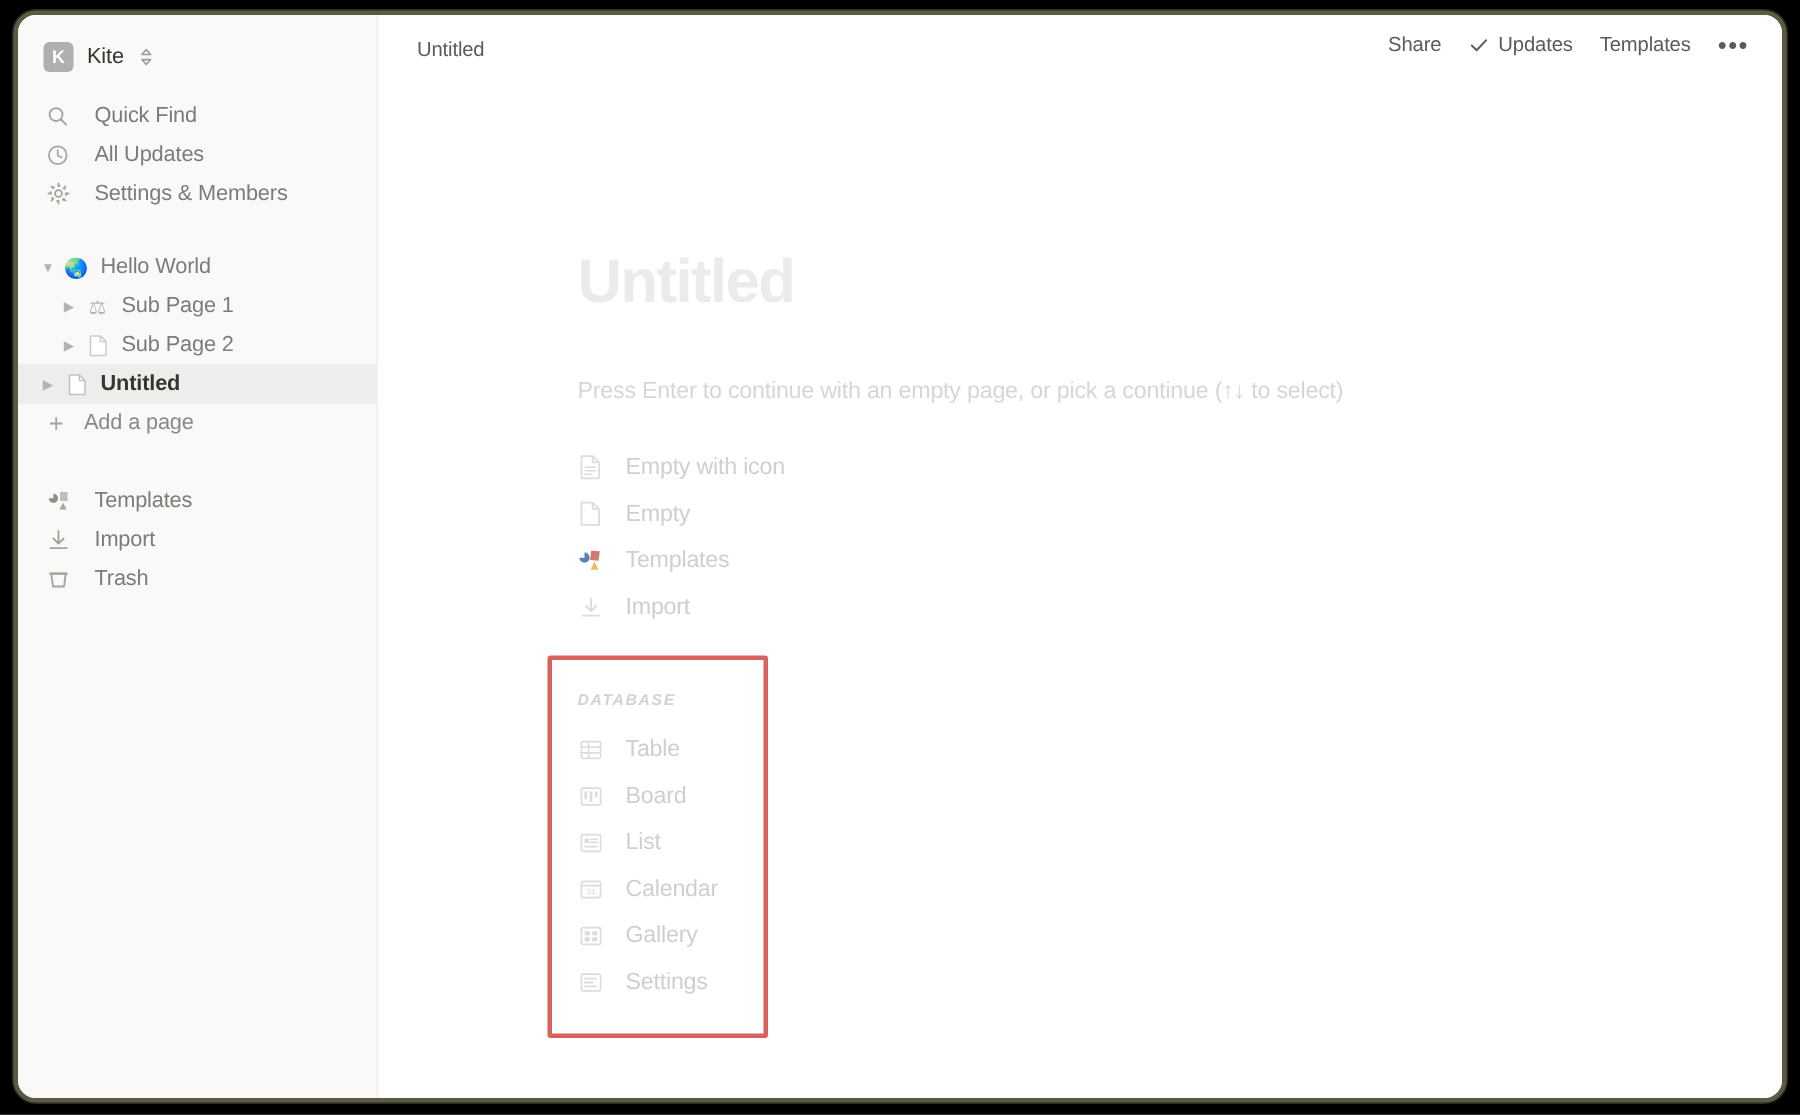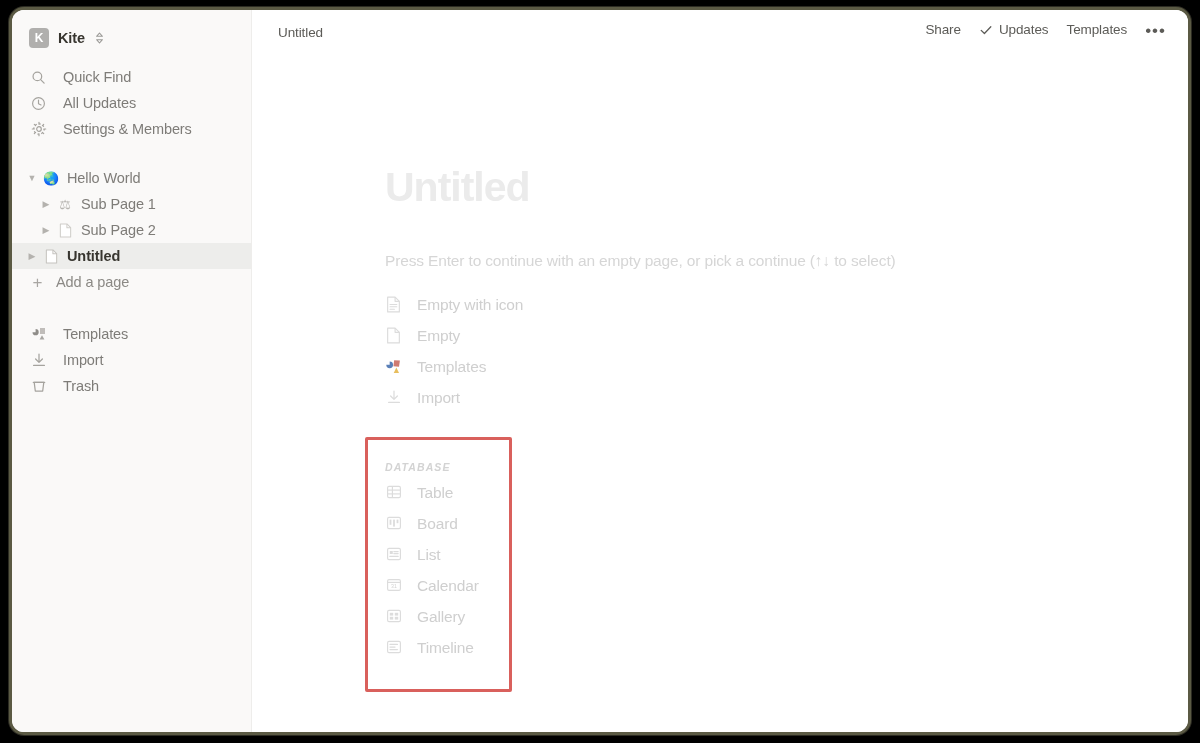--- a/index.html
+++ b/index.html
@@ -63,21 +63,21 @@
     color: #ffffff;
     font-size: 12px;
     font-weight: bold;
     display: flex;
     align-items: center;
     justify-content: center;
     line-height: 1;
   }
   .ws-name {
     font-size: 14.5px;
-    font-weight: bold;
+    font-weight: normal;
     color: #37352f;
     letter-spacing: -0.1px;
   }
   .ws-chevron {
     color: #9b9a97;
     font-size: 10px;
     line-height: 1;
     display: flex;
     flex-direction: column;
     margin-left: 1px;
@@ -247,21 +247,21 @@
     margin-top: 44px;
     font-size: 15.5px;
     color: #d6d6d6;
     letter-spacing: -0.15px;
   }
 
   .option-list { margin-top: 26px; }
 
   .option-row {
     display: flex;
-    align-items: flex-start;
+    align-items: center;
     height: 31px;
     gap: 15px;
     cursor: pointer;
   }
   .option-row .opt-icon {
     width: 17px;
     flex: 0 0 17px;
     display: flex;
     align-items: center;
     justify-content: center;
@@ -575,21 +575,21 @@
             <span class="opt-label">Gallery</span>
           </div>
 
           <div class="option-row">
             <span class="opt-icon">
               <svg width="16" height="16" viewBox="0 0 16 16">
                 <rect x="1.6" y="2.4" width="12.8" height="11.2" rx="1.4" fill="none" stroke="#dcdcdc" stroke-width="1.15"></rect>
                 <path d="M4 5.4 H11.4 M4 8 H9 M4 10.6 H11.4" stroke="#dcdcdc" stroke-width="1.25" stroke-linecap="round"></path>
               </svg>
             </span>
-            <span class="opt-label">Timeline</span>
+            <span class="opt-label">Settings</span>
           </div>
         </div>
 
       </div>
     </section>
 
   </div>
 </div>
 
 </body></html>

